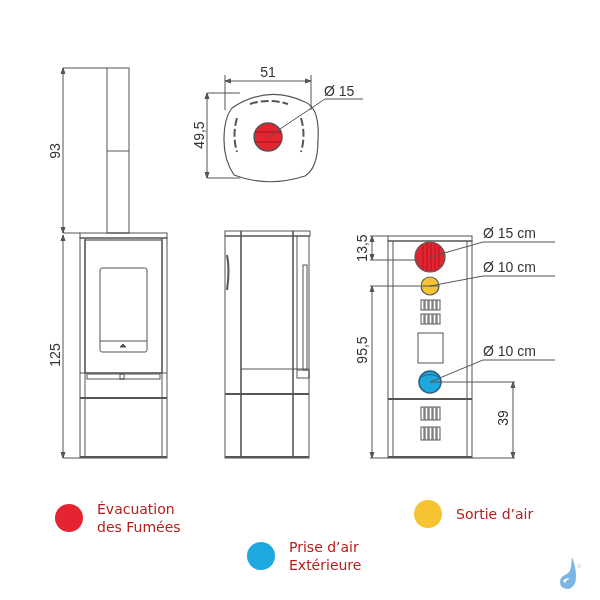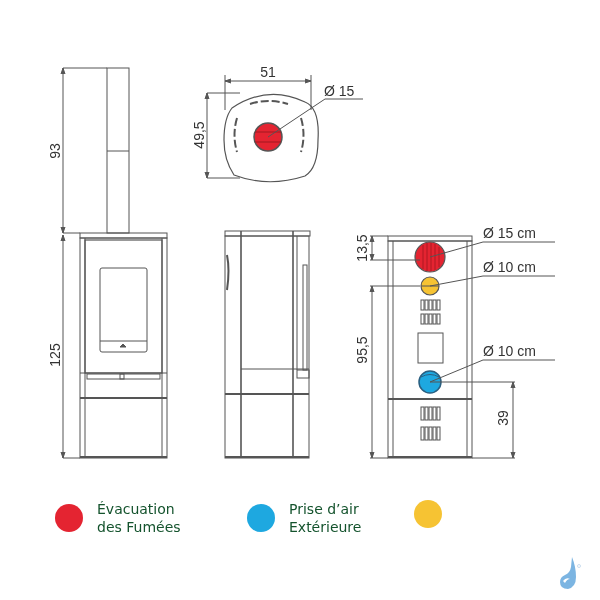--- a/index.html
+++ b/index.html
@@ -1,21 +1,21 @@
 <!DOCTYPE html>
 <html><head>
 <meta charset="utf-8">
 <style>
   html, body { margin:0; padding:0; background:#ffffff; }
   body { width:600px; height:600px; position:relative; overflow:hidden; font-family:"Liberation Sans", sans-serif; }
   #diagram { position:absolute; left:0; top:0; }
   .dim-text { font-family:"Liberation Sans", sans-serif; font-size:14px; fill:#333; }
   .legend { position:absolute; top:500px; display:flex; align-items:center; }
   .legend .dot { width:28px; height:28px; border-radius:50%; margin-right:14px; flex-shrink:0; }
-  .legend .label { font-family:"DejaVu Sans", sans-serif; font-size:14px; line-height:18px; color:#14532d; }
+  .legend .label { font-family:"DejaVu Sans", sans-serif; font-size:14px; line-height:18px; color:#b91c1c; }
   .legend .label span { display:block; }
   #logo { position:absolute; left:556px; top:555px; width:26px; height:36px; }
 </style>
 </head>
 <body>
 
 <svg id="diagram" width="600" height="600" viewBox="0 0 600 600" xmlns="http://www.w3.org/2000/svg">
   <g stroke="#555" fill="none" stroke-width="1">
 
     <g>
@@ -182,30 +182,31 @@
   <text class="dim-text" x="483" y="356">Ø 10 cm</text>
 </svg>
 
 <div class="legend" style="left:55px;">
   <div class="dot" style="background:#e42431;"></div>
   <div class="label">
     <span>Évacuation</span>
     <span>des Fumées</span>
   </div>
 </div>
-<div class="legend" style="left:247px;">
+<div class="legend" style="left:247px;margin-top:38px;">
   <div class="dot" style="background:#1ea8e0;"></div>
   <div class="label">
     <span>Prise d’air</span>
     <span>Extérieure</span>
   </div>
 </div>
 <div class="legend" style="left:414px;">
   <div class="dot" style="background:#f6c333;"></div>
   <div class="label">
+    <span>Sortie d’air</span>
   </div>
 </div>
 
 <svg id="logo" viewBox="0 0 26 36" xmlns="http://www.w3.org/2000/svg">
   <path d="M16 2 Q20 12 20 22 Q20 32 12 34 Q4 34 4 27 Q4 22 9 20 Q14 18 15 12 Z" fill="#7cb5e2"></path>
   <path d="M7 26 Q10 22 14 24 Q11 24 9 28 Z" fill="#ffffff"></path>
   <circle cx="23" cy="11" r="1.5" fill="none" stroke="#aac8e4" stroke-width="0.6"></circle>
 </svg>
 
 </body></html>

